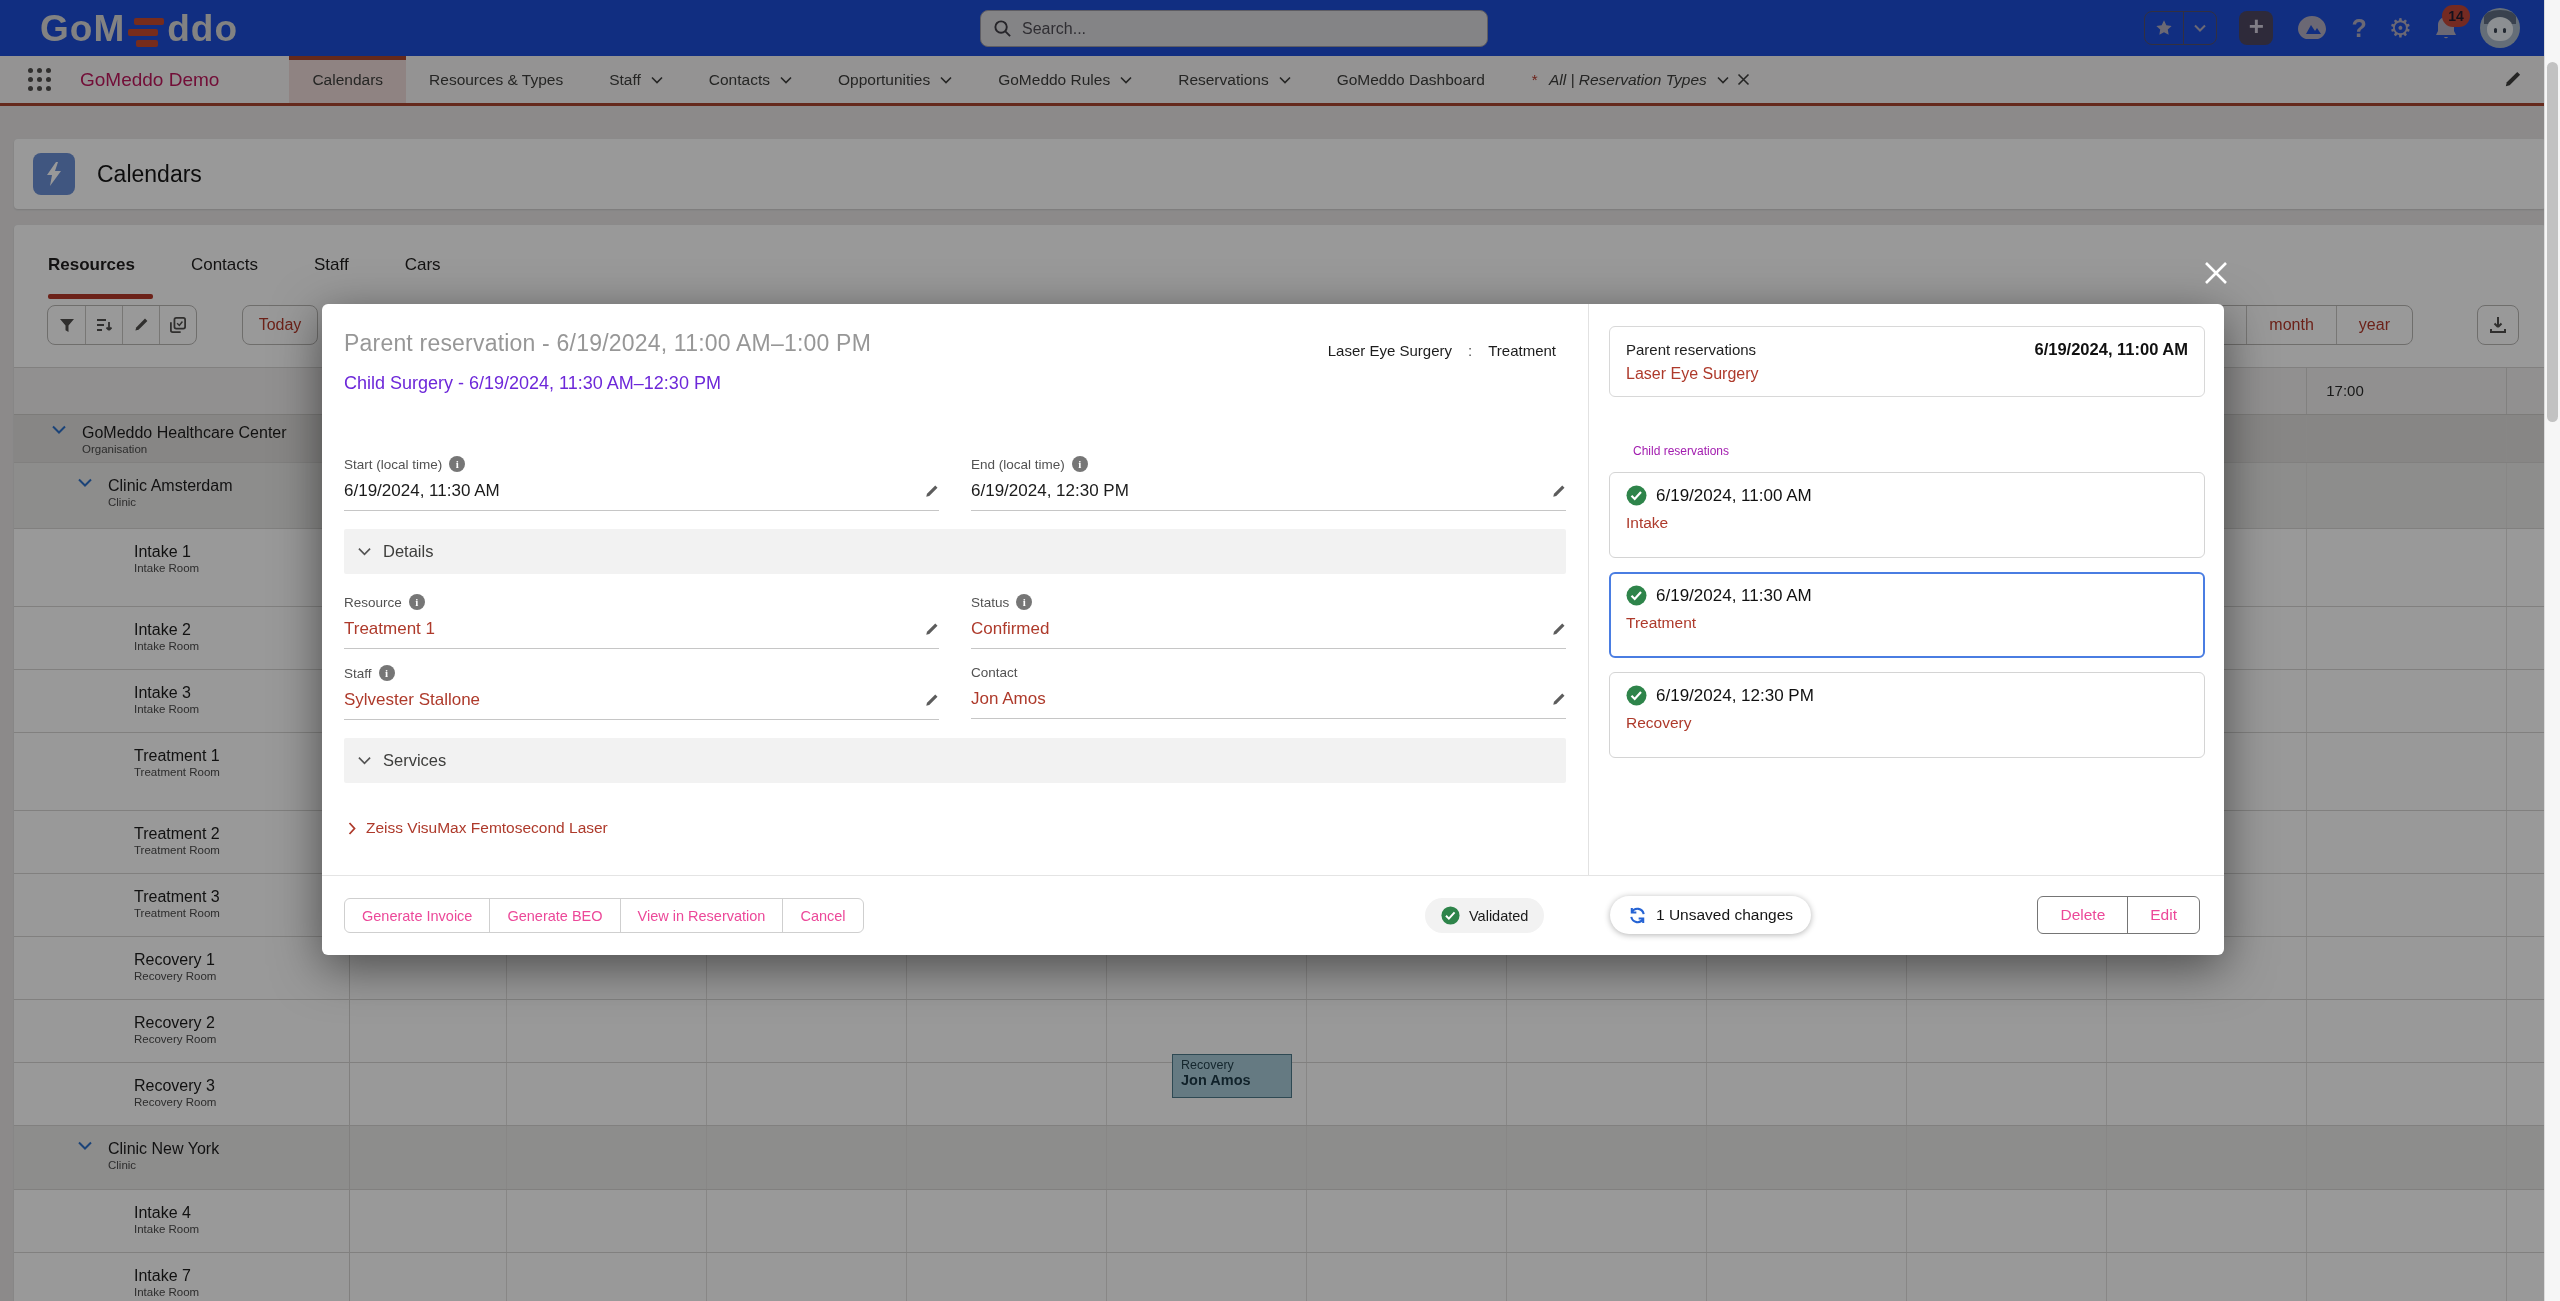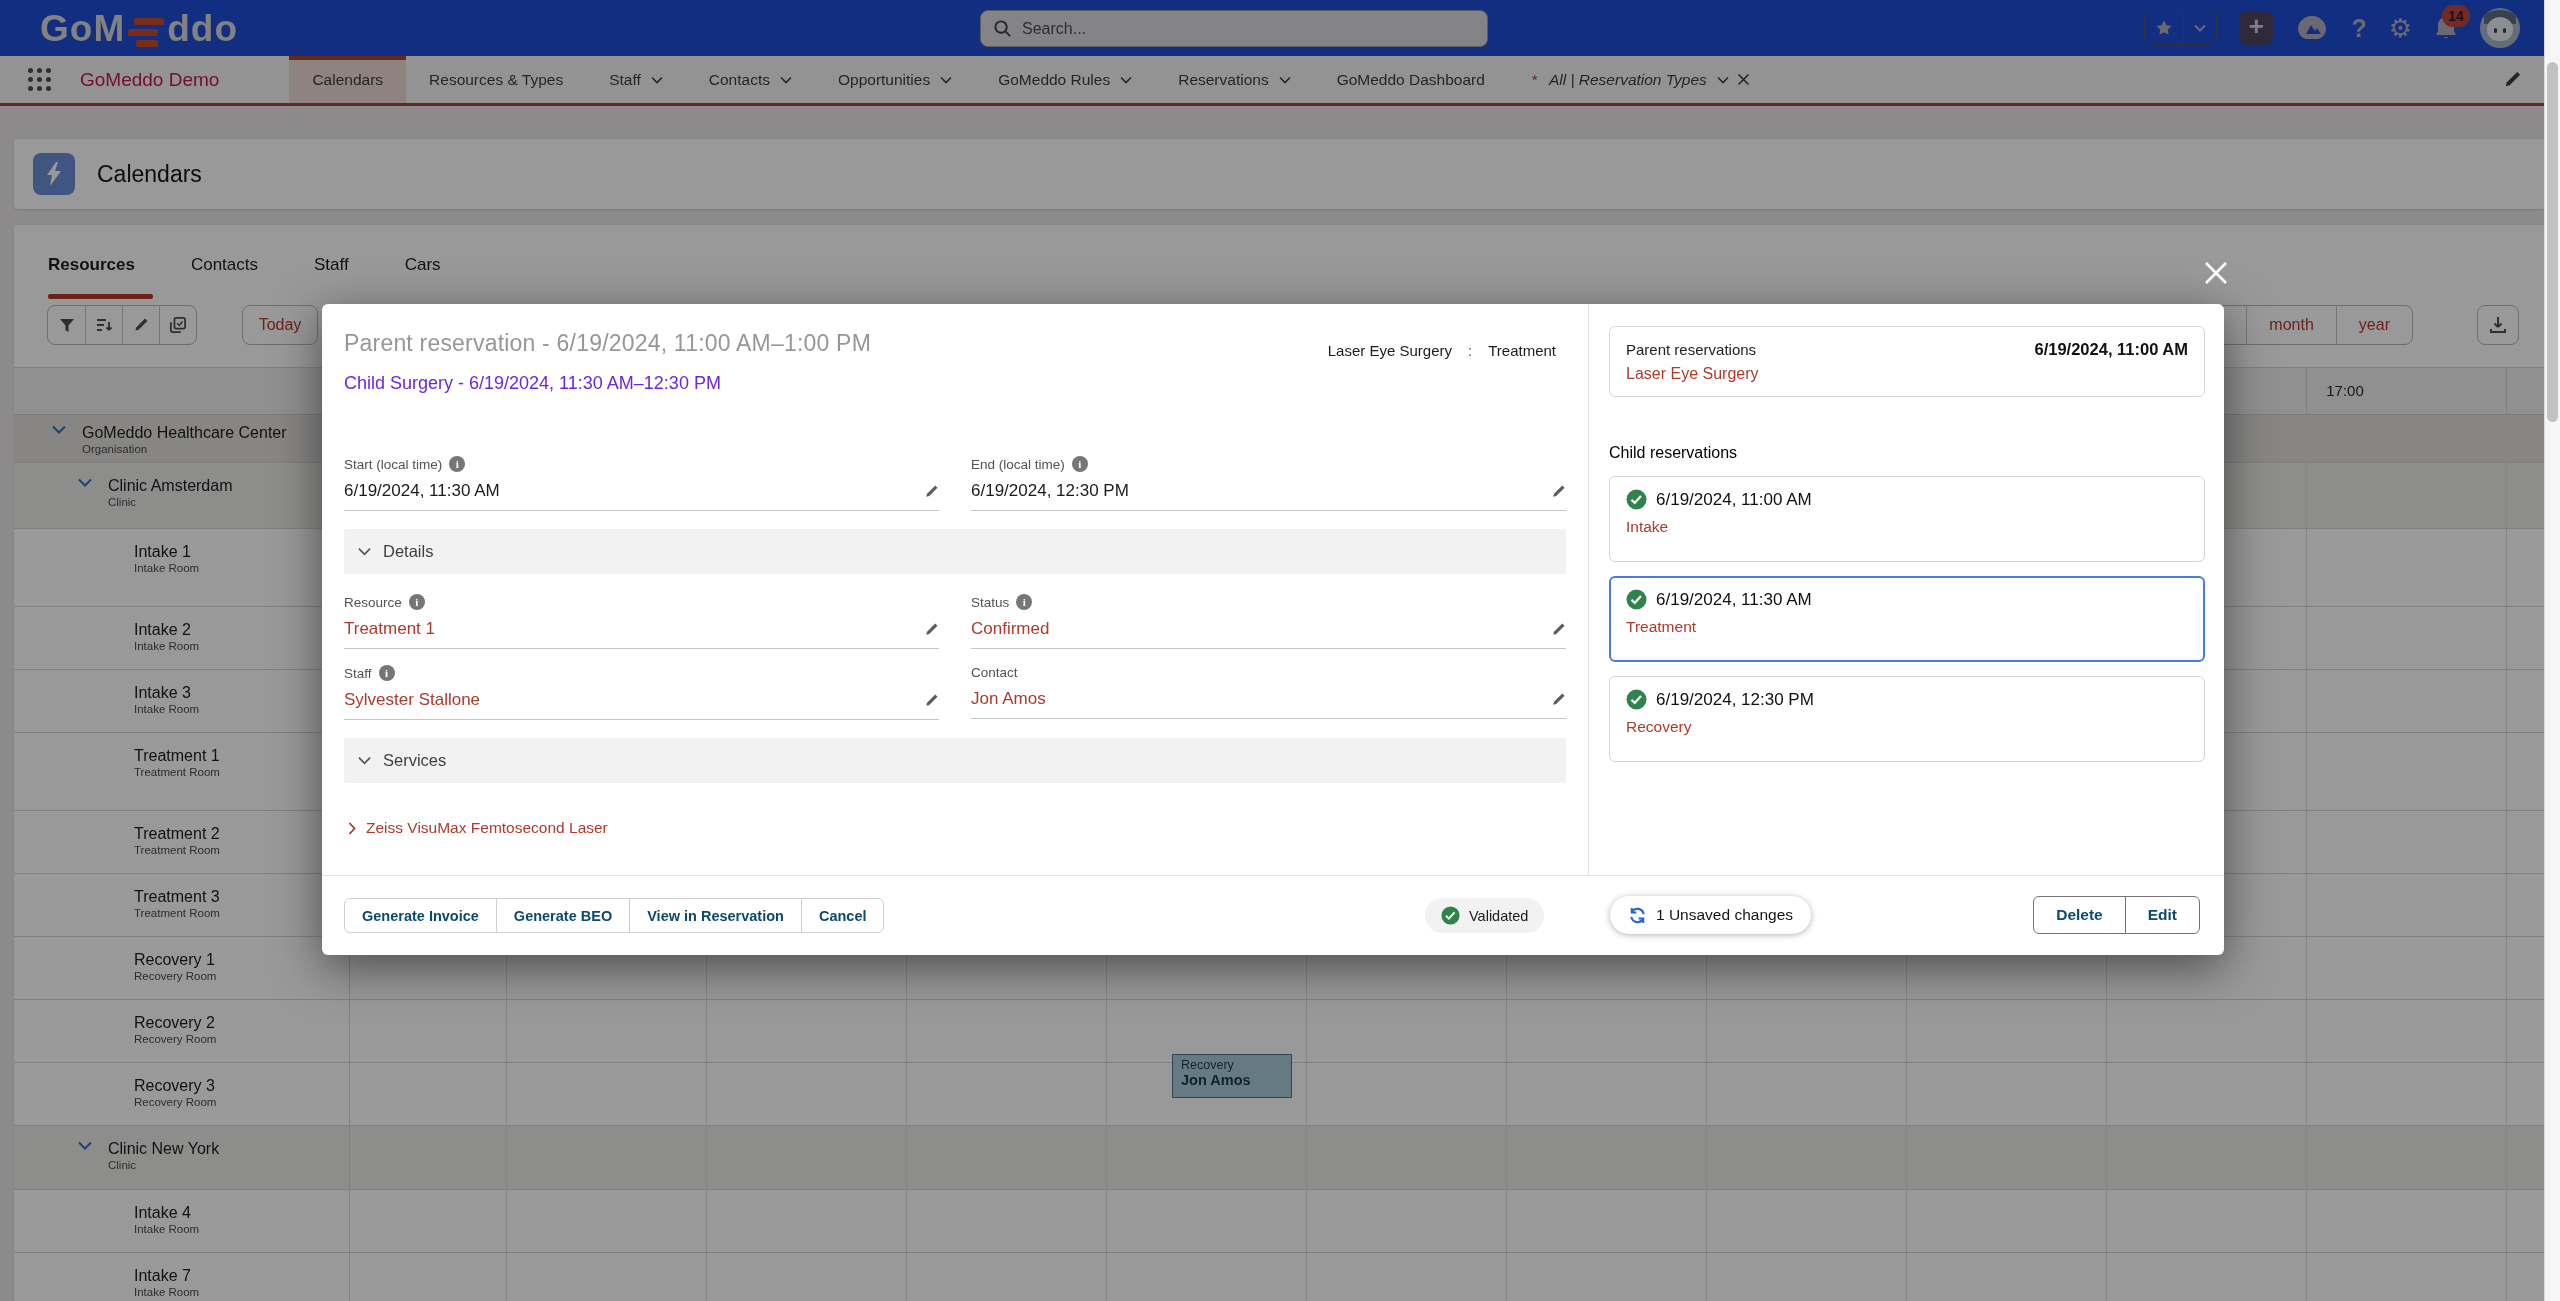--- a/index.html
+++ b/index.html
@@ -163,39 +163,39 @@
   .section-bar { margin-top:18px; height:45px; background:#f2f2f2; border-radius:2px;
                  display:flex; align-items:center; gap:12px; padding-left:14px;
                  font-size:16.5px; color:#3e3e3c; width:1222px; }
   .section-bar .chev { color:#545454; }
   .fields-grid.tight { margin-top:20px; }
   .service-link { margin-top:36px; margin-left:4px; display:flex; align-items:center; gap:10px;
                   font-size:15.5px; color:#ae3a2b; }
 
   .btn-group { display:inline-flex; height:35px; border:1px solid #cfcfcf; border-radius:6px;
                overflow:hidden; background:#fff; }
-  .btn-group .seg { display:flex; align-items:center; padding:0 17px; font-size:14.5px; color:#0c4a6e;font-weight:bold; }
+  .btn-group .seg { display:flex; align-items:center; padding:0 17px; font-size:14.5px; color:#ec4899; }
   .btn-group .seg + .seg { border-left:1px solid #cfcfcf; }
   .fl-buttons { position:absolute; left:22px; top:22px; }
   .validated-pill { position:absolute; left:1103px; top:22px; height:35px; background:#f2f2f2;
                     border-radius:18px; display:flex; align-items:center; gap:9px; padding:0 16px;
                     font-size:14.5px; color:#1b1b1b; }
   .unsaved-pill { position:absolute; left:1288px; top:20px; height:38px; background:#fff;
                   border-radius:19px; box-shadow:0 1px 6px rgba(0,0,0,.3); display:flex;
                   align-items:center; gap:9px; padding:0 18px; font-size:15.5px; color:#141414; }
   .de-group { position:absolute; right:24px; top:20px; height:38px; border:1px solid #757575; }
   .de-group .seg { font-size:15.5px; padding:0 22px; }
   .de-group .seg + .seg { border-left:1px solid #757575; }
 
   .parent-card { border:1px solid #d8d8d8; border-radius:6px; padding:13px 16px; width:596px; }
   .pc-row { display:flex; justify-content:space-between; align-items:baseline; }
   .pc-label { font-size:15px; color:#222; }
   .pc-date { font-size:16.5px; color:#111; font-weight:600; }
   .pc-link { font-size:16px; color:#ae3a2b; margin-top:6px; }
-  .children-heading { margin-top:47px; font-size:16px; color:#000000; }
+  .children-heading { margin-top:47px; font-size:12px; color:#a21caf;margin-left:24px; }
   .child-card { margin-top:14px; border:1px solid #d4d4d4; border-radius:6px; padding:12px 16px;
                 width:596px; height:86px; }
   .child-card.selected { border:2px solid #4a7de2; padding:11px 15px; }
   .cc-row { display:flex; align-items:center; gap:9px; font-size:17px; color:#101010; font-weight:500; }
   .cc-type { margin-top:8px; font-size:15.5px; color:#ae3a2b; }
 
   svg { display:block; }
 </style>
 </head>
 <body>

